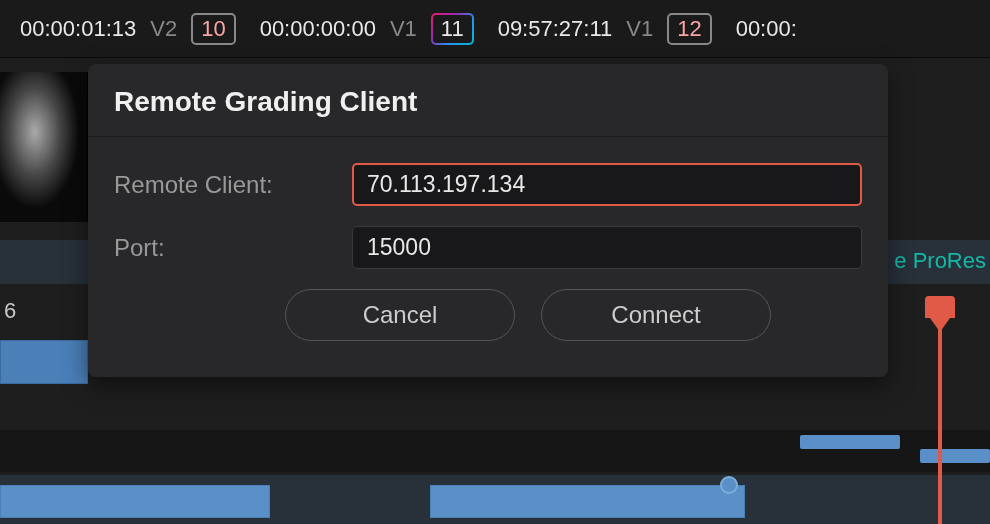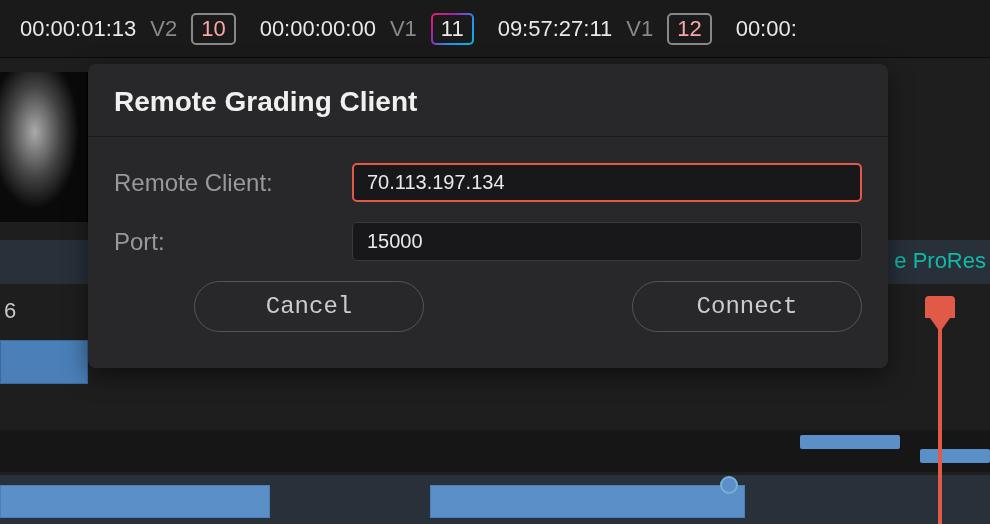--- a/index.html
+++ b/index.html
@@ -228,42 +228,41 @@
     .form-label {
       width: 238px;
       color: #999;
       font-size: 24px;
     }
     .form-input {
       flex: 1;
       background: #18181a;
       border: 1px solid #3a3a3c;
       color: #e8e8e8;
-      font-size: 20px;
+      font-size: 23px;
       padding: 7px 14px;
       border-radius: 5px;
       font-family: inherit;
     }
     .form-input-active {
       border: 2px solid #e05a47;
       padding: 6px 13px;
     }
     .status-text {
       text-align: center;
       color: #999;
       font-size: 24px;
       padding: 20px 0 28px 0;
       margin-left: 80px;
     }
     .dialog-buttons {
       display: flex;
-      justify-content: space-between;
+      justify-content: center;
       gap: 26px;
       margin-left: 80px;
-      font-family: Liberation Mono, monospace;
     }
     .dialog-btn {
       width: 230px;
       padding: 11px 0;
       background: transparent;
       border: 1px solid #555;
       border-radius: 28px;
       color: #ccc;
       font-size: 24px;
       cursor: pointer;

